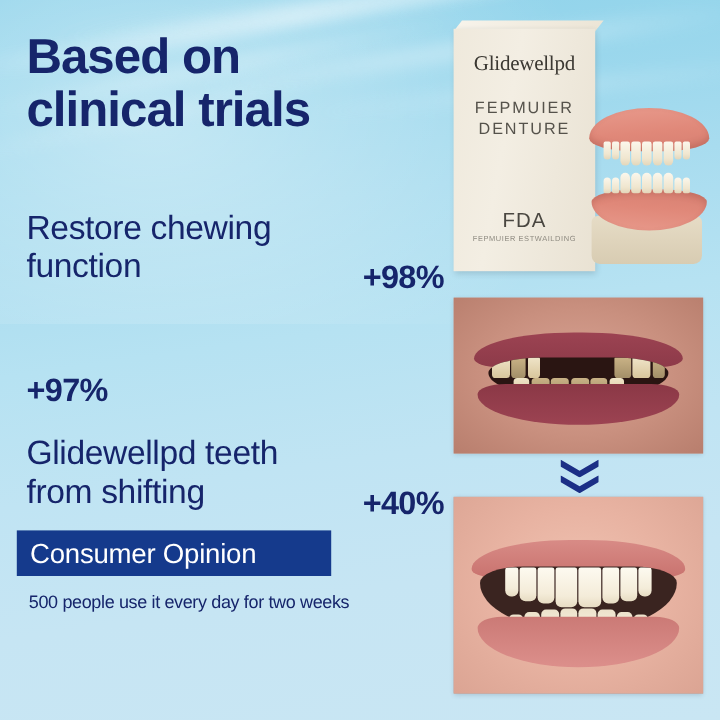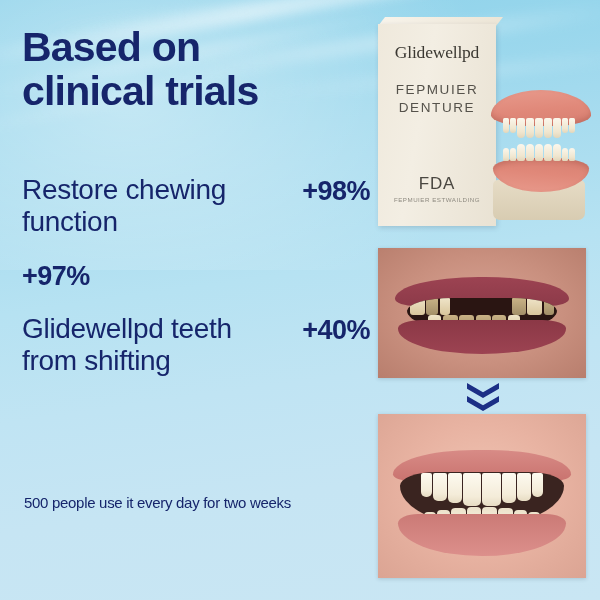--- a/index.html
+++ b/index.html
@@ -85,20 +85,21 @@
     width: 232px;
     letter-spacing: -0.3px;
   }
   .feature-value {
     color: #16256b;
     font-size: 27px;
     font-weight: bold;
     letter-spacing: -0.5px;
     padding-top: 2px;
     white-space: nowrap;
+    margin-top: 40px;
   }
 
   .opinion-band {
     position: absolute;
     left: 14px;
     top: 442px;
     width: 262px;
     height: 38px;
     background: #153a8c;
     display: flex;
@@ -372,20 +373,23 @@
     </div>
     <div class="feature-row">
       <div class="feature-value">+97%</div>
     </div>
     <div class="feature-row">
       <div class="feature-label">Glidewellpd teeth from shifting</div>
       <div class="feature-value">+40%</div>
     </div>
   </div>
 
+  <div class="opinion-band">
+    <span>Consumer Opinion</span>
+  </div>
   <div class="opinion-text">500 people use it every day for two weeks</div>
 
   <div class="box-top"></div>
   <div class="product-box">
     <div class="box-inner">
       <div class="brand">Glidewellpd</div>
       <div class="box-premium">FEPMUIER</div>
       <div class="box-denture">DENTURE</div>
       <div class="box-fda">FDA</div>
       <div class="box-fine">FEPMUIER ESTWAILDING</div>

